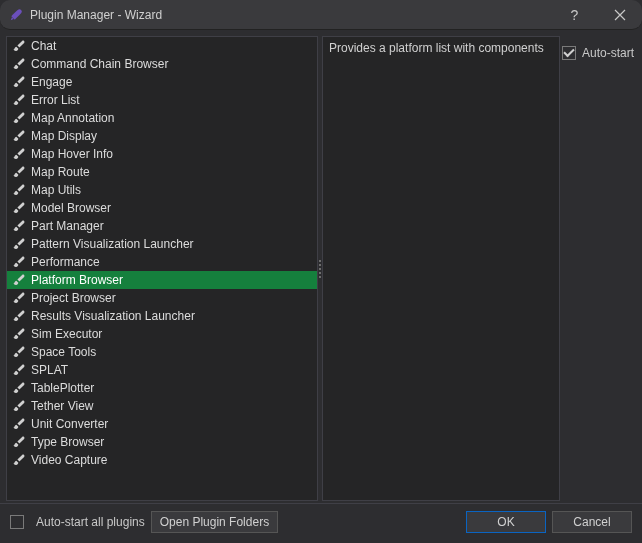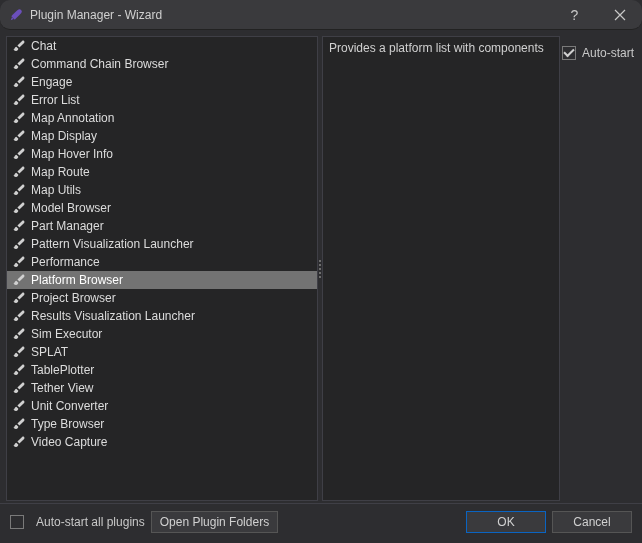--- a/index.html
+++ b/index.html
@@ -51,21 +51,21 @@
   .plugin-row {
     display: flex;
     align-items: center;
     height: 18px;
     padding: 0 4px;
     cursor: pointer;
     color: #dcdcdc;
     white-space: nowrap;
   }
   .plugin-row.selected {
-    background: #737373;
+    background: #15803d;
     color: #ffffff;
   }
   .plugin-row .brush {
     width: 16px; height: 16px;
     margin-right: 4px;
     display: flex; align-items: center; justify-content: center;
     flex-shrink: 0;
   }
   .plugin-row .brush svg { width: 14px; height: 14px; }
   .plugin-row .label { flex: 1; overflow: hidden; text-overflow: ellipsis; }
@@ -304,20 +304,28 @@
           </svg>
         </span>
         <span class="label">Sim Executor</span>
       </div>
       <div class="plugin-row">
         <span class="brush">
           <svg viewBox="0 0 24 24">
             <path fill="#d0d0d0" d="M20.7 3.3c-.9-.9-2.5-.9-3.4 0l-8 8 3.4 3.4 8-8c.9-.9.9-2.5 0-3.4zM7.5 13.1c-1.6.3-2.9 1.6-3.2 3.2-.2 1-.9 1.7-1.8 1.7.9 1.7 2.7 2.7 4.6 2.4 2-.3 3.5-1.8 3.8-3.8l-3.4-3.5z"></path>
           </svg>
         </span>
+        <span class="label">Space Tools</span>
+      </div>
+      <div class="plugin-row">
+        <span class="brush">
+          <svg viewBox="0 0 24 24">
+            <path fill="#d0d0d0" d="M20.7 3.3c-.9-.9-2.5-.9-3.4 0l-8 8 3.4 3.4 8-8c.9-.9.9-2.5 0-3.4zM7.5 13.1c-1.6.3-2.9 1.6-3.2 3.2-.2 1-.9 1.7-1.8 1.7.9 1.7 2.7 2.7 4.6 2.4 2-.3 3.5-1.8 3.8-3.8l-3.4-3.5z"></path>
+          </svg>
+        </span>
         <span class="label">SPLAT</span>
       </div>
       <div class="plugin-row">
         <span class="brush">
           <svg viewBox="0 0 24 24">
             <path fill="#d0d0d0" d="M20.7 3.3c-.9-.9-2.5-.9-3.4 0l-8 8 3.4 3.4 8-8c.9-.9.9-2.5 0-3.4zM7.5 13.1c-1.6.3-2.9 1.6-3.2 3.2-.2 1-.9 1.7-1.8 1.7.9 1.7 2.7 2.7 4.6 2.4 2-.3 3.5-1.8 3.8-3.8l-3.4-3.5z"></path>
           </svg>
         </span>
         <span class="label">TablePlotter</span>
       </div>

